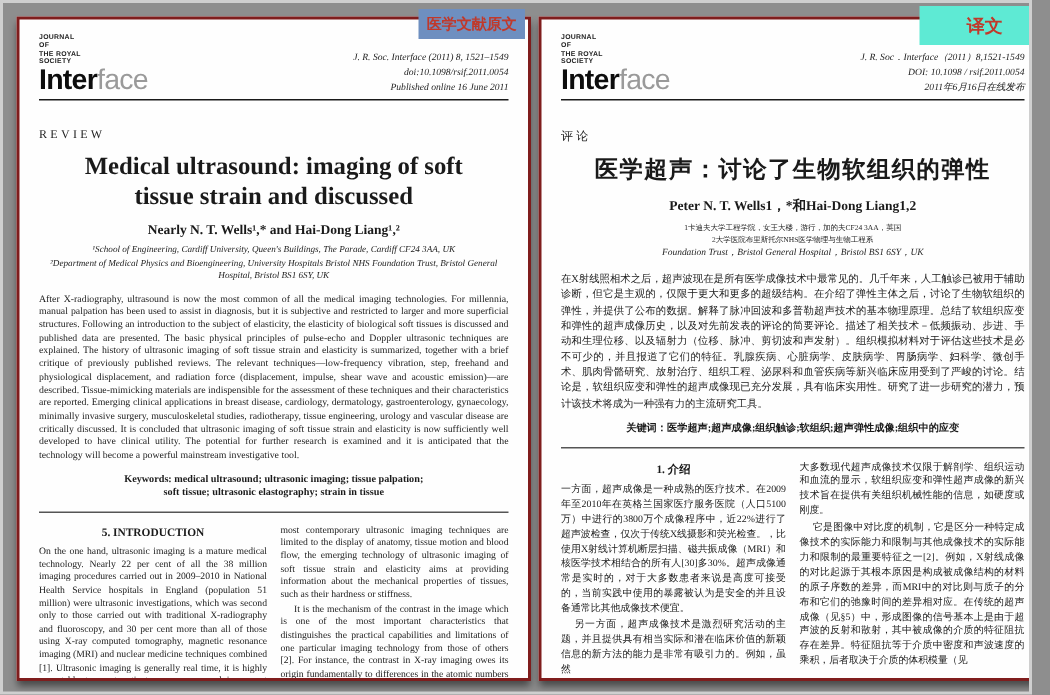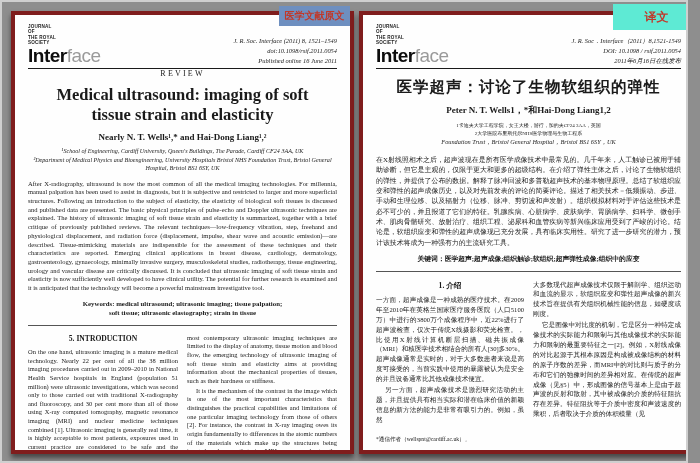--- a/index.html
+++ b/index.html
@@ -7,21 +7,21 @@
     width:700px;height:463px;overflow:hidden;
     font-family:"Liberation Serif","DejaVu Serif",serif;
     background:#8e8e8e;
   }
   .canvas{
     position:relative;width:688px;height:463px;box-sizing:border-box;
     background:#8e8e8e;border:2px solid #cfcfcf;overflow:hidden;
   }
   .page{
     position:absolute;top:9px;height:443px;background:#fefefe;
-    border:4px solid #7f1d1d;box-shadow:0 4px 5px rgba(0,0,0,.5);
+    border:2px solid #7f1d1d;box-shadow:0 4px 5px rgba(0,0,0,.5);
     box-sizing:border-box;padding:9px 13px 6px;overflow:hidden;color:#1a1a1a;
   }
   .page-left{left:9px;width:343px;}
   .page-right{left:357px;width:339px;}
 
   .badge{
     position:absolute;z-index:6;display:flex;align-items:center;justify-content:center;
     font-family:"Liberation Sans","DejaVu Sans",sans-serif;font-weight:bold;
     color:#c0392b;cursor:pointer;
   }
@@ -33,21 +33,21 @@
   .logo-tiny{
     font-family:"Liberation Sans","DejaVu Sans",sans-serif;
     font-size:4.6px;font-weight:bold;line-height:1.15;letter-spacing:.2px;color:#222;
   }
   .logo-name{font-size:19px;letter-spacing:-.5px;margin-top:1px;font-family:"Liberation Sans","DejaVu Sans",sans-serif;}
   .logo-name .b{font-weight:bold;color:#0d0d0d;}
   .logo-name .l{font-weight:normal;color:#9a9a9a;}
   .cite{text-align:right;font-style:italic;font-size:6.4px;line-height:1.5;color:#222;}
   .hdr-rule{border:none;border-top:1.2px solid #1a1a1a;margin:3px 0 0;}
 
-  .review{text-align:center;font-size:8px;letter-spacing:2.2px;margin-top:0;color:#222;}
+  .review{text-align:left;font-size:8px;letter-spacing:2.2px;margin-top:18px;color:#222;}
   .title{text-align:center;font-weight:bold;font-size:16.5px;line-height:1.18;margin-top:7px;padding:0 14px;}
   .title-cn{font-size:15.5px;letter-spacing:1px;margin-top:9px;}
   .authors{text-align:center;font-weight:bold;font-size:9px;margin-top:8px;}
   .affils{text-align:center;font-style:italic;font-size:6.1px;line-height:1.4;margin-top:5px;color:#222;}
   .affils-cn-tiny{font-style:normal;font-size:5px;line-height:1.5;}
   .affil-latin{font-style:italic;font-size:6.3px;}
   .abstract{text-align:justify;font-size:6.55px;line-height:1.33;margin-top:7px;}
   .abstract-cn{font-size:6.9px;line-height:1.5;margin-top:8px;}
   .keywords{text-align:center;font-weight:bold;font-size:6.8px;line-height:1.4;margin-top:6px;}
   .sep-rule{border:none;border-top:.8px solid #555;margin:7px 0 0;}
@@ -83,21 +83,21 @@
       </div>
       <div class="cite">
         <div>J. R. Soc. Interface (2011) 8, 1521–1549</div>
         <div>doi:10.1098/rsif.2011.0054</div>
         <div>Published online 16 June 2011</div>
       </div>
     </div>
     <hr class="hdr-rule">
 
     <div class="review">REVIEW</div>
-    <div class="title">Medical ultrasound: imaging of soft tissue strain and elasticity</div>
+    <div class="title">Medical ultrasound: imaging of soft tissue strain and discussed</div>
     <div class="authors">Nearly N. T. Wells¹,* and Hai-Dong Liang¹,²</div>
     <div class="affils">
       <div>¹School of Engineering, Cardiff University, Queen's Buildings, The Parade, Cardiff CF24 3AA, UK</div>
       <div>²Department of Medical Physics and Bioengineering, University Hospitals Bristol NHS Foundation Trust, Bristol General Hospital, Bristol BS1 6SY, UK</div>
     </div>
     <div class="abstract">After X-radiography, ultrasound is now the most common of all the medical imaging technologies. For millennia, manual palpation has been used to assist in diagnosis, but it is subjective and restricted to larger and more superficial structures. Following an introduction to the subject of elasticity, the elasticity of biological soft tissues is discussed and published data are presented. The basic physical principles of pulse-echo and Doppler ultrasonic techniques are explained. The history of ultrasonic imaging of soft tissue strain and elasticity is summarized, together with a brief critique of previously published reviews. The relevant techniques—low-frequency vibration, step, freehand and physiological displacement, and radiation force (displacement, impulse, shear wave and acoustic emission)—are described. Tissue-mimicking materials are indispensible for the assessment of these techniques and their characteristics are reported. Emerging clinical applications in breast disease, cardiology, dermatology, gastroenterology, gynaecology, minimally invasive surgery, musculoskeletal studies, radiotherapy, tissue engineering, urology and vascular disease are critically discussed. It is concluded that ultrasonic imaging of soft tissue strain and elasticity is now sufficiently well developed to have clinical utility. The potential for further research is examined and it is anticipated that the technology will become a powerful mainstream investigative tool.</div>
     <div class="keywords">
       <div>Keywords: medical ultrasound; ultrasonic imaging; tissue palpation;</div>
       <div>soft tissue; ultrasonic elastography; strain in tissue</div>
     </div>
@@ -127,20 +127,21 @@
         <div class="logo-name"><span class="b">Inter</span><span class="l">face</span></div>
       </div>
       <div class="cite">
         <div>J. R. Soc．Interface（2011）8,1521-1549</div>
         <div>DOI: 10.1098 / rsif.2011.0054</div>
         <div>2011年6月16日在线发布</div>
       </div>
     </div>
     <hr class="hdr-rule">
 
+    <div class="review">评论</div>
     <div class="title title-cn">医学超声：讨论了生物软组织的弹性</div>
     <div class="authors">Peter N. T. Wells1，*和Hai-Dong Liang1,2</div>
     <div class="affils affils-cn-tiny">
       <div>1卡迪夫大学工程学院，女王大楼，游行，加的夫CF24 3AA，英国</div>
       <div>2大学医院布里斯托尔NHS医学物理与生物工程系</div>
       <div class="affil-latin">Foundation Trust，Bristol General Hospital，Bristol BS1 6SY，UK</div>
     </div>
     <div class="abstract abstract-cn">在X射线照相术之后，超声波现在是所有医学成像技术中最常见的。几千年来，人工触诊已被用于辅助诊断，但它是主观的，仅限于更大和更多的超级结构。在介绍了弹性主体之后，讨论了生物软组织的弹性，并提供了公布的数据。解释了脉冲回波和多普勒超声技术的基本物理原理。总结了软组织应变和弹性的超声成像历史，以及对先前发表的评论的简要评论。描述了相关技术－低频振动、步进、手动和生理位移、以及辐射力（位移、脉冲、剪切波和声发射）。组织模拟材料对于评估这些技术是必不可少的，并且报道了它们的特征。乳腺疾病、心脏病学、皮肤病学、胃肠病学、妇科学、微创手术、肌肉骨骼研究、放射治疗、组织工程、泌尿科和血管疾病等新兴临床应用受到了严峻的讨论。结论是，软组织应变和弹性的超声成像现已充分发展，具有临床实用性。研究了进一步研究的潜力，预计该技术将成为一种强有力的主流研究工具。</div>
     <div class="keywords">
       <div>关键词：医学超声;超声成像;组织触诊;软组织;超声弹性成像;组织中的应变</div>

